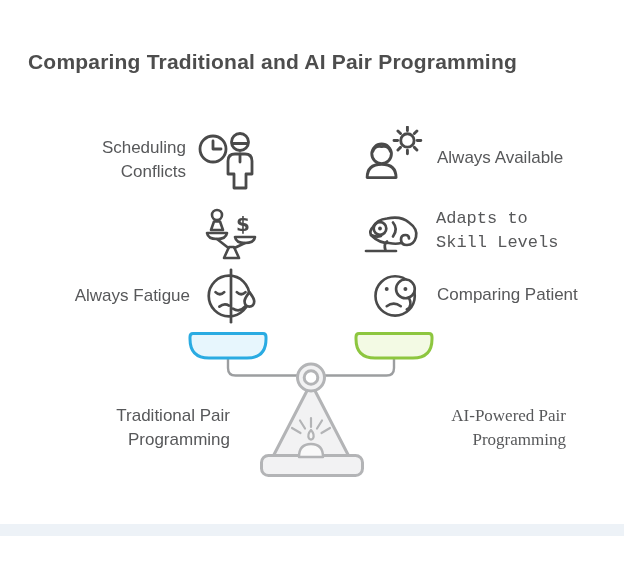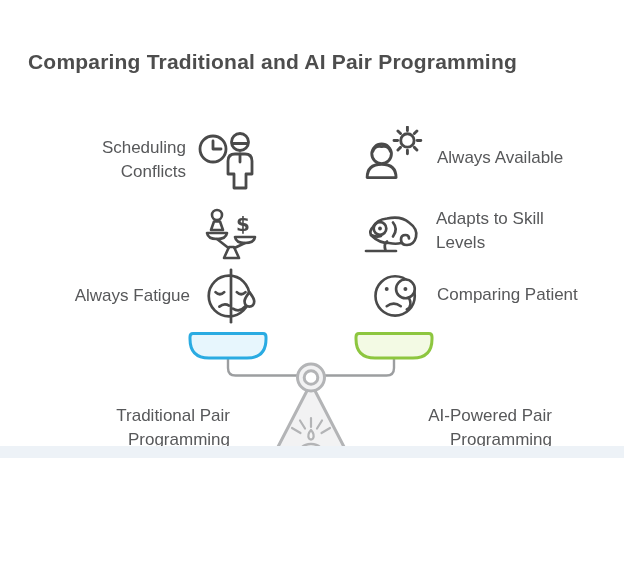--- a/index.html
+++ b/index.html
@@ -1,18 +1,18 @@
 <!DOCTYPE html>
 <html><head>
 <meta charset="utf-8">
 <style>
   html,body{margin:0;padding:0;background:#ffffff;}
   .canvas{
     position:relative;
-    width:624px;height:458px;
+    width:624px;height:536px;
     background:#ffffff;
     overflow:hidden;
     font-family:"Liberation Sans","DejaVu Sans",sans-serif;
     color:#57585A;
   }
   .title{
     position:absolute;left:28px;top:50px;
     margin:0;
     font-size:21px;font-weight:700;color:#4D4D4D;
     letter-spacing:.2px;
@@ -28,30 +28,30 @@
   }
   .item-row.left .label{text-align:right;}
   .item-row.right .label{text-align:left;}
   .w110{max-width:118px;}
   .w140{max-width:140px;}
   .nowrap{white-space:nowrap;}
   .row-l1{top:129px;right:365px;}
   .row-l2{top:203px;right:365px;}
   .row-l3{top:265px;right:363px;}
   .row-r1{top:127px;left:362px;}
-  .row-r2{top:200px;left:363px;}
+  .row-r2{top:200px;left:363px;font-family:Liberation Mono, monospace;}
   .row-r3{top:264px;left:368px;}
   .icon{flex:0 0 auto;display:block;}
   .scale-svg{position:absolute;left:0;top:0;}
   .side-heading{
     position:absolute;top:404px;width:180px;
     font-size:17px;line-height:24px;text-align:right;color:#57585A;
   }
   .side-heading.left{left:50px;}
-  .side-heading.right{left:372px;}
+  .side-heading.right{left:386px;font-family:Liberation Serif, serif;}
   .bottom-strip{
     position:absolute;left:0;right:0;bottom:0;height:12px;
     background:#EDF2F7;
   }
 </style>
 </head>
 <body>
 
 <div class="canvas">
 

